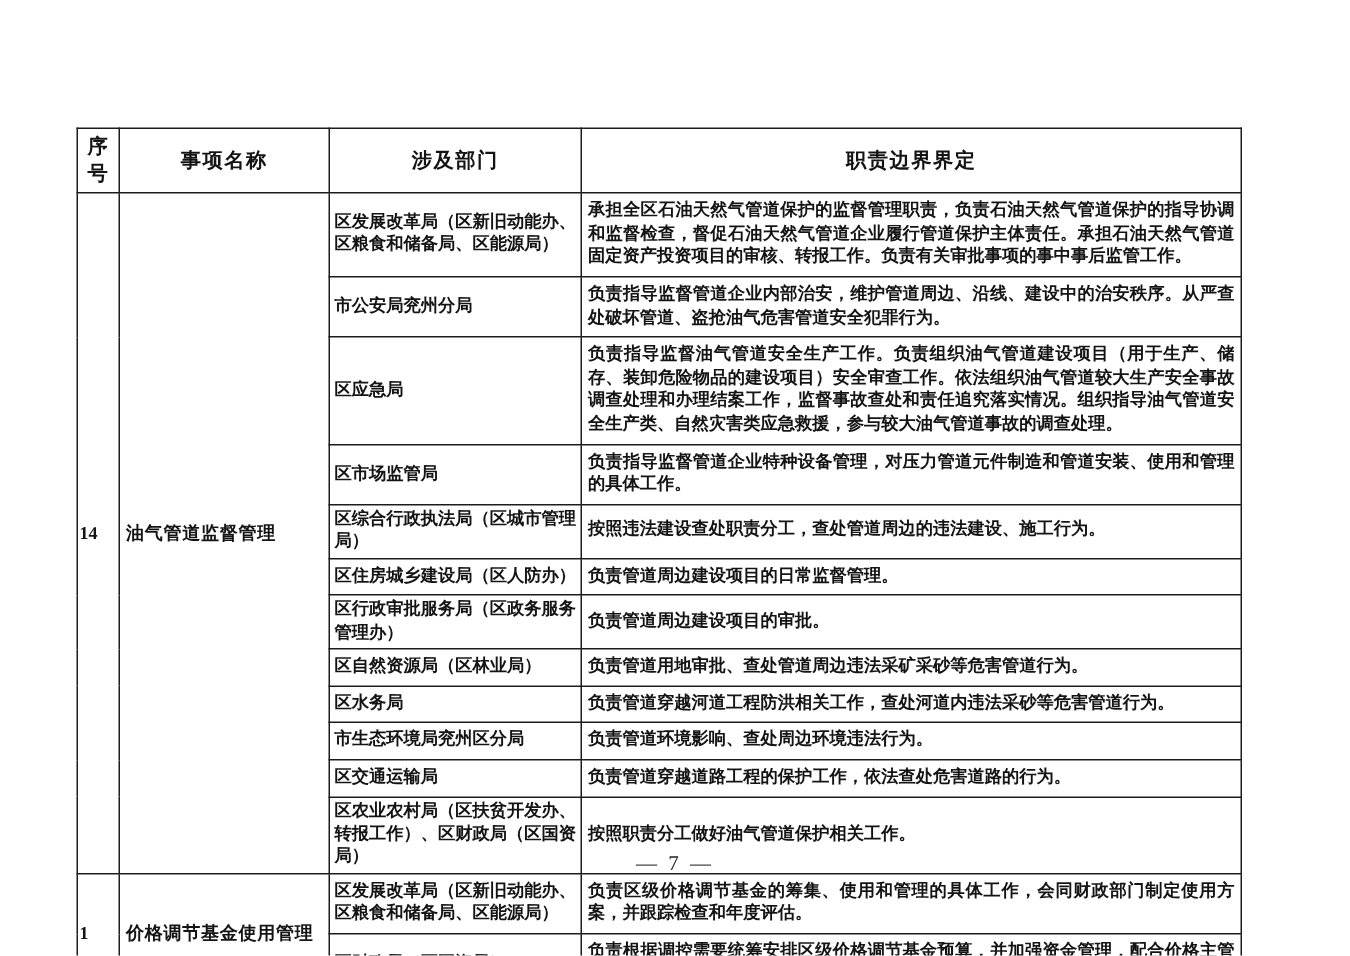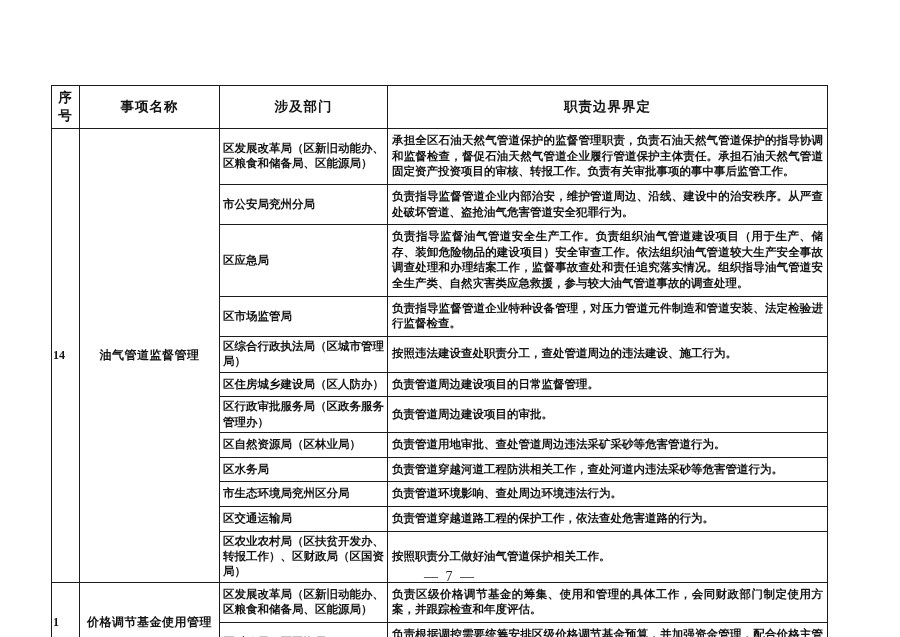--- a/index.html
+++ b/index.html
@@ -16,21 +16,21 @@
   .doc-table td,.doc-table th{
     border:1px solid #1c1c1c;
     vertical-align:middle;
     word-break:break-all;
   }
   .doc-table th{
     font-size:13.5px;height:38px;text-align:center;padding:2px;
     font-weight:bold;letter-spacing:1px;
   }
   td.c-id{text-align:left;font-size:12px;padding:1px;}
-  td.c-name{text-align:center;font-size:12px;padding:1px 4px;letter-spacing:0.5px;}
+  td.c-name{font-size:12px;padding:1px 4px;letter-spacing:0.5px;}
   td.c-dept{font-size:11.5px;padding:2px 3px;line-height:1.34;}
   td.c-duty{text-align:justify;font-size:11.5px;padding:4px 4px;line-height:1.36;}
   .page-num{
     position:absolute;left:0;top:569px;width:100%;text-align:center;
     font-size:14px;font-weight:normal;letter-spacing:2px;color:#222;
   }
 </style>
 </head>
 <body>
 
@@ -59,21 +59,21 @@
       <tr>
         <td class="c-dept">市公安局兖州分局</td>
         <td class="c-duty">负责指导监督管道企业内部治安，维护管道周边、沿线、建设中的治安秩序。从严查处破坏管道、盗抢油气危害管道安全犯罪行为。</td>
       </tr>
       <tr>
         <td class="c-dept">区应急局</td>
         <td class="c-duty">负责指导监督油气管道安全生产工作。负责组织油气管道建设项目（用于生产、储存、装卸危险物品的建设项目）安全审查工作。依法组织油气管道较大生产安全事故调查处理和办理结案工作，监督事故查处和责任追究落实情况。组织指导油气管道安全生产类、自然灾害类应急救援，参与较大油气管道事故的调查处理。</td>
       </tr>
       <tr>
         <td class="c-dept">区市场监管局</td>
-        <td class="c-duty">负责指导监督管道企业特种设备管理，对压力管道元件制造和管道安装、法定检验进行监督检查。</td>
+        <td class="c-duty">负责指导监督管道企业特种设备管理，对压力管道元件制造和管道安装、使用和管理的具体工作。</td>
       </tr>
       <tr>
         <td class="c-dept">区综合行政执法局（区城市管理局）</td>
         <td class="c-duty">按照违法建设查处职责分工，查处管道周边的违法建设、施工行为。</td>
       </tr>
       <tr>
         <td class="c-dept">区住房城乡建设局（区人防办）</td>
         <td class="c-duty">负责管道周边建设项目的日常监督管理。</td>
       </tr>
       <tr>

